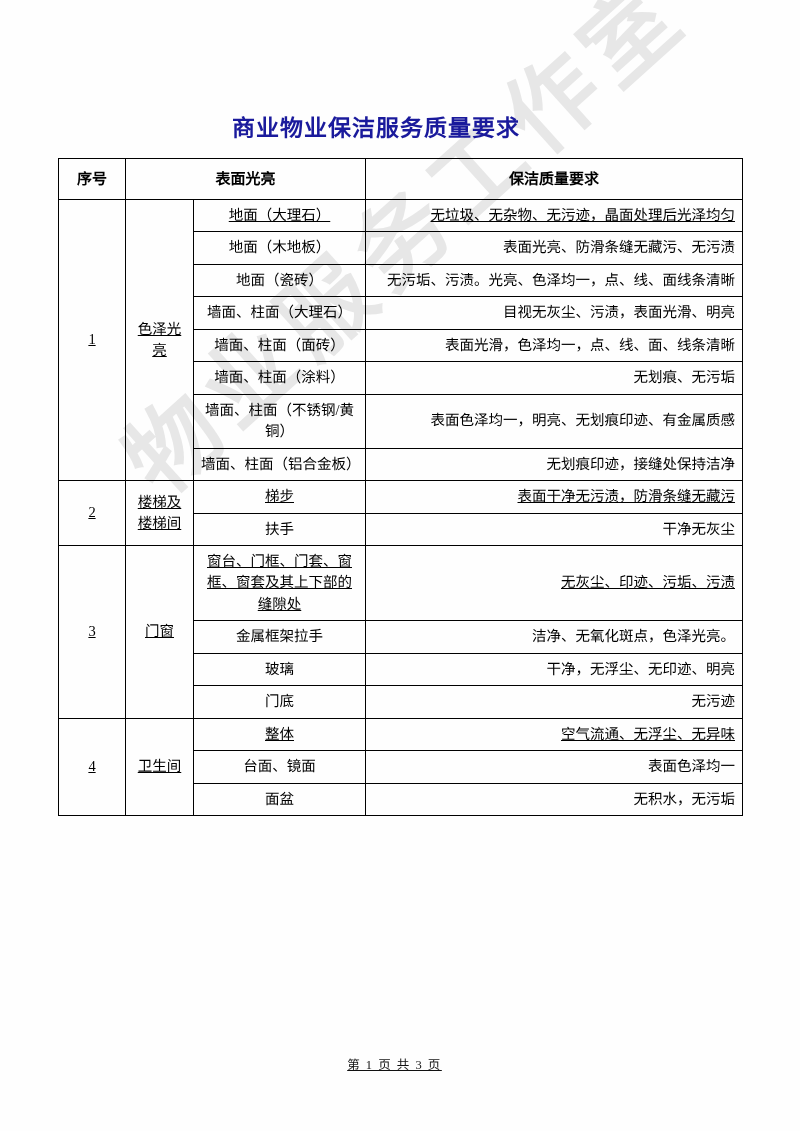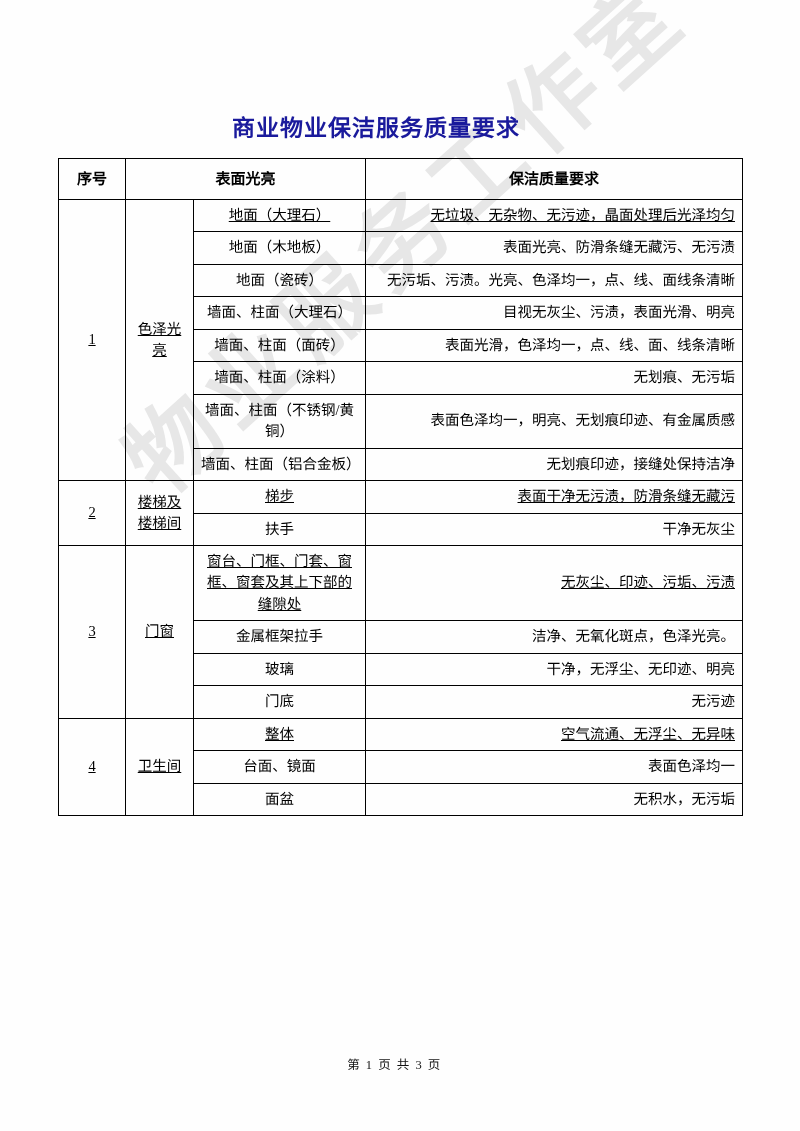--- a/index.html
+++ b/index.html
@@ -123,20 +123,21 @@
     position: absolute;
     left: 0;
     top: 1054px;
     width: 789px;
     text-align: center;
     font-size: 12.5px;
     letter-spacing: 1.5px;
     color: #111111;
     z-index: 3;
     font-family: "Liberation Serif", "DejaVu Serif", serif;
+    text-decoration: underline;
   }
 </style>
 </head>
 <body>
 
 <div class="page">
 
   <div class="watermark-layer">
     <div class="watermark-text">物业服务工作室</div>
   </div>

